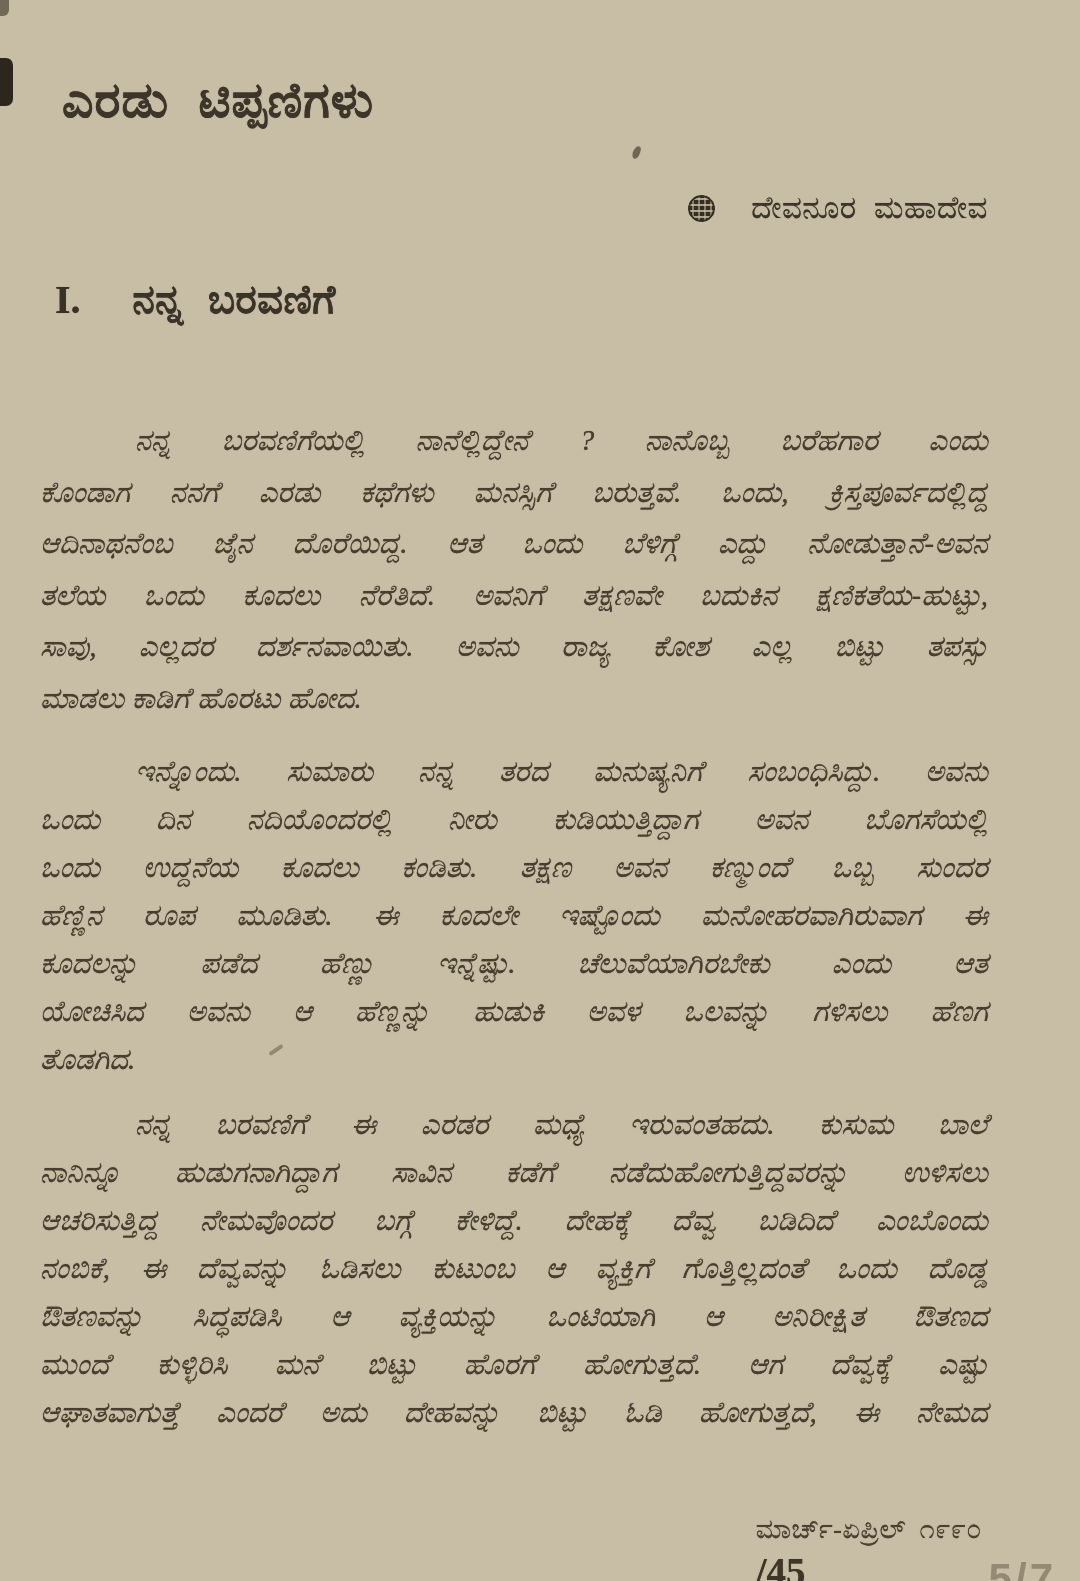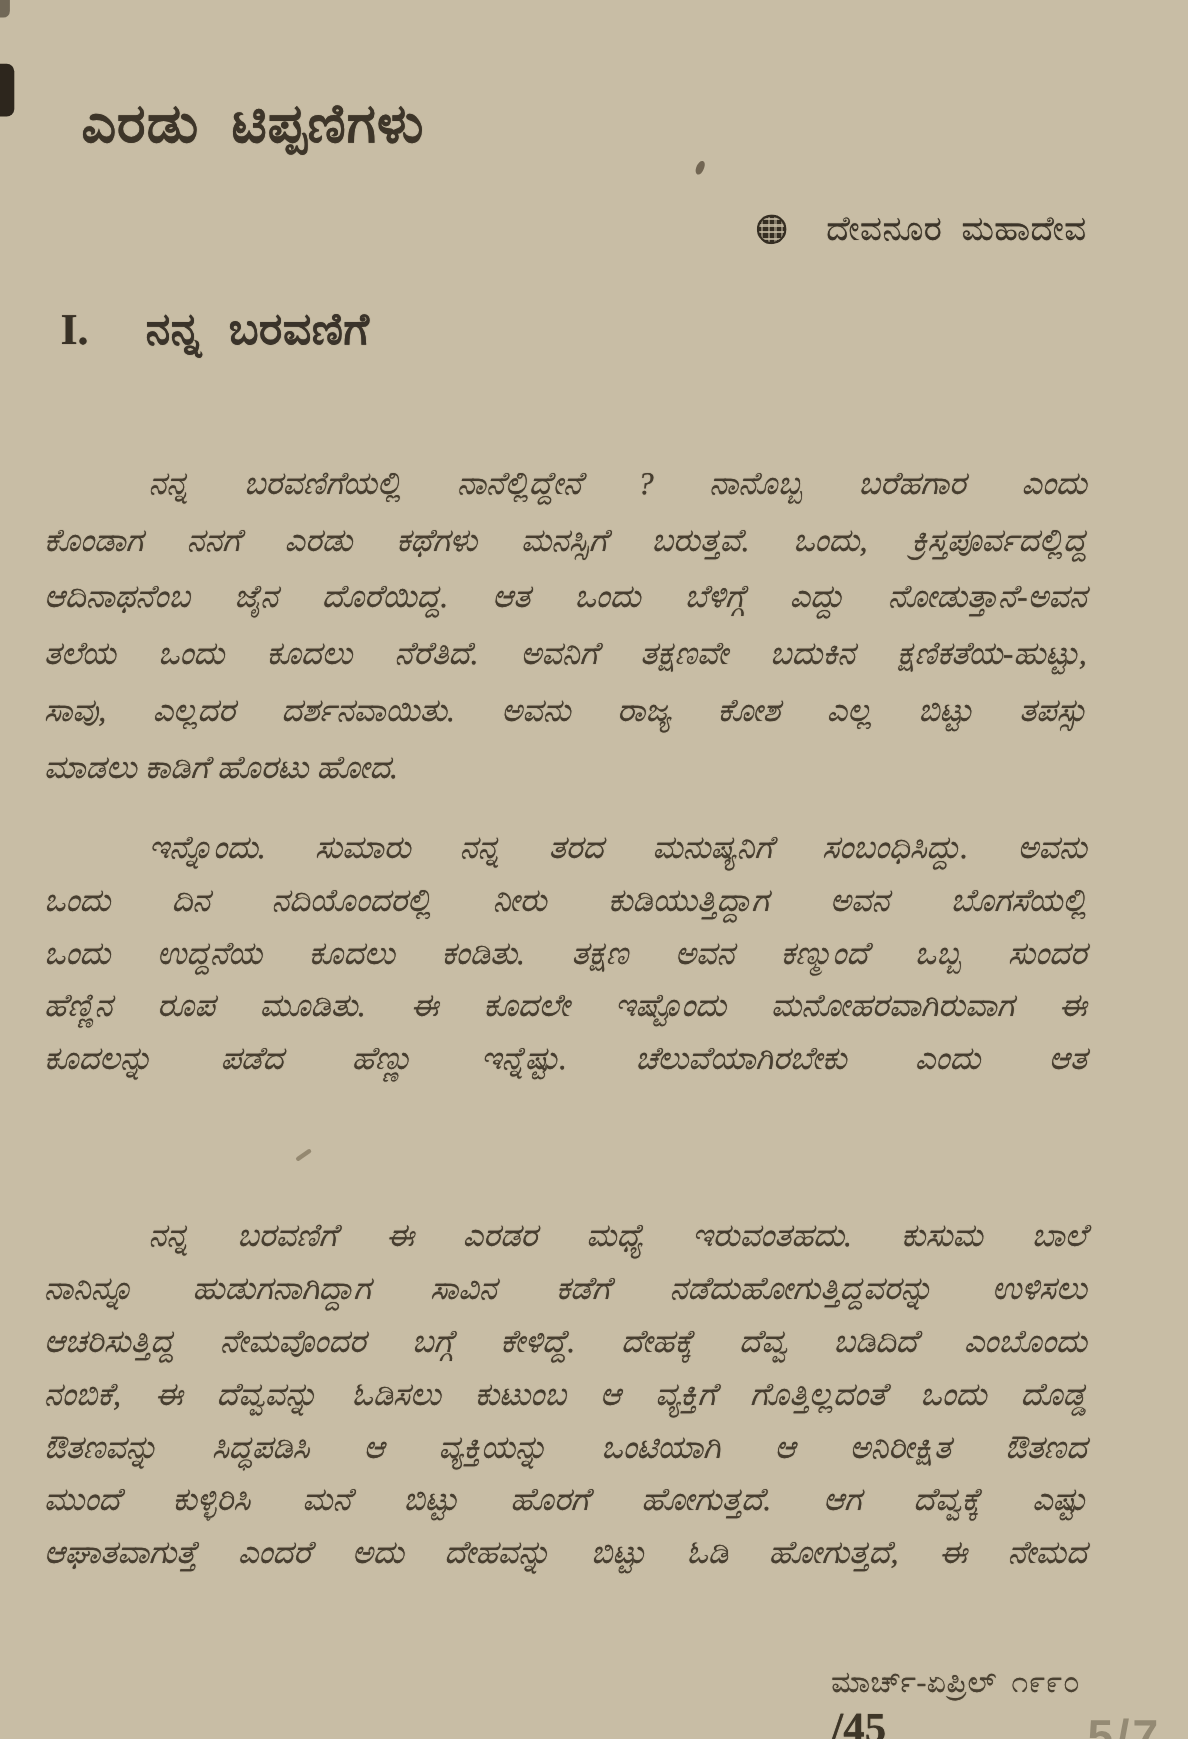--- a/index.html
+++ b/index.html
@@ -56,21 +56,21 @@
 </head>
 <body>
 
 <div class="page">
 
   <div class="artifact-corner"></div>
   <div class="artifact-bar"></div>
   <div class="speck-title"></div>
   <div class="speck-mid"></div>
 
-  <h1 class="title inky" style="margin:12px;">ಎರಡು ಟಿಪ್ಪಣಿಗಳು</h1>
+  <h1 class="title inky" style="margin:0;">ಎರಡು ಟಿಪ್ಪಣಿಗಳು</h1>
 
   <div class="byline-row">
     <span class="globe-bullet"></span>
     <span class="byline-text inky">ದೇವನೂರ ಮಹಾದೇವ</span>
   </div>
 
   <div class="heading-row">
     <span class="heading-num inky">I.</span>
     <span class="heading-text inky">ನನ್ನ ಬರವಣಿಗೆ</span>
   </div>
@@ -83,20 +83,22 @@
     <div class="line">ಸಾವು, ಎಲ್ಲದರ ದರ್ಶನವಾಯಿತು. ಅವನು ರಾಜ್ಯ ಕೋಶ ಎಲ್ಲ ಬಿಟ್ಟು ತಪಸ್ಸು</div>
     <div class="line last">ಮಾಡಲು ಕಾಡಿಗೆ ಹೊರಟು ಹೋದ.</div>
   </div>
 
   <div class="bodytext p2 inky">
     <div class="line first">ಇನ್ನೊಂದು. ಸುಮಾರು ನನ್ನ ತರದ ಮನುಷ್ಯನಿಗೆ ಸಂಬಂಧಿಸಿದ್ದು. ಅವನು</div>
     <div class="line">ಒಂದು ದಿನ ನದಿಯೊಂದರಲ್ಲಿ ನೀರು ಕುಡಿಯುತ್ತಿದ್ದಾಗ ಅವನ ಬೊಗಸೆಯಲ್ಲಿ</div>
     <div class="line">ಒಂದು ಉದ್ದನೆಯ ಕೂದಲು ಕಂಡಿತು. ತಕ್ಷಣ ಅವನ ಕಣ್ಮುಂದೆ ಒಬ್ಬ ಸುಂದರ</div>
     <div class="line">ಹೆಣ್ಣಿನ ರೂಪ ಮೂಡಿತು. ಈ ಕೂದಲೇ ಇಷ್ಟೊಂದು ಮನೋಹರವಾಗಿರುವಾಗ ಈ</div>
     <div class="line">ಕೂದಲನ್ನು ಪಡೆದ ಹೆಣ್ಣು ಇನ್ನೆಷ್ಟು. ಚೆಲುವೆಯಾಗಿರಬೇಕು ಎಂದು ಆತ</div>
+    <div class="line">ಯೋಚಿಸಿದ ಅವನು ಆ ಹೆಣ್ಣನ್ನು ಹುಡುಕಿ ಅವಳ ಒಲವನ್ನು ಗಳಿಸಲು ಹೆಣಗ</div>
+    <div class="line last">ತೊಡಗಿದ.</div>
   </div>
 
   <div class="bodytext p3 inky">
     <div class="line first">ನನ್ನ ಬರವಣಿಗೆ ಈ ಎರಡರ ಮಧ್ಯೆ ಇರುವಂತಹದು. ಕುಸುಮ ಬಾಲೆ</div>
     <div class="line">ನಾನಿನ್ನೂ ಹುಡುಗನಾಗಿದ್ದಾಗ ಸಾವಿನ ಕಡೆಗೆ ನಡೆದುಹೋಗುತ್ತಿದ್ದವರನ್ನು ಉಳಿಸಲು</div>
     <div class="line">ಆಚರಿಸುತ್ತಿದ್ದ ನೇಮವೊಂದರ ಬಗ್ಗೆ ಕೇಳಿದ್ದೆ. ದೇಹಕ್ಕೆ ದೆವ್ವ ಬಡಿದಿದೆ ಎಂಬೊಂದು</div>
     <div class="line">ನಂಬಿಕೆ, ಈ ದೆವ್ವವನ್ನು ಓಡಿಸಲು ಕುಟುಂಬ ಆ ವ್ಯಕ್ತಿಗೆ ಗೊತ್ತಿಲ್ಲದಂತೆ ಒಂದು ದೊಡ್ಡ</div>
     <div class="line">ಔತಣವನ್ನು ಸಿದ್ಧಪಡಿಸಿ ಆ ವ್ಯಕ್ತಿಯನ್ನು ಒಂಟಿಯಾಗಿ ಆ ಅನಿರೀಕ್ಷಿತ ಔತಣದ</div>
     <div class="line">ಮುಂದೆ ಕುಳ್ಳಿರಿಸಿ ಮನೆ ಬಿಟ್ಟು ಹೊರಗೆ ಹೋಗುತ್ತದೆ. ಆಗ ದೆವ್ವಕ್ಕೆ ಎಷ್ಟು</div>
     <div class="line">ಆಘಾತವಾಗುತ್ತೆ ಎಂದರೆ ಅದು ದೇಹವನ್ನು ಬಿಟ್ಟು ಓಡಿ ಹೋಗುತ್ತದೆ, ಈ ನೇಮದ</div>

